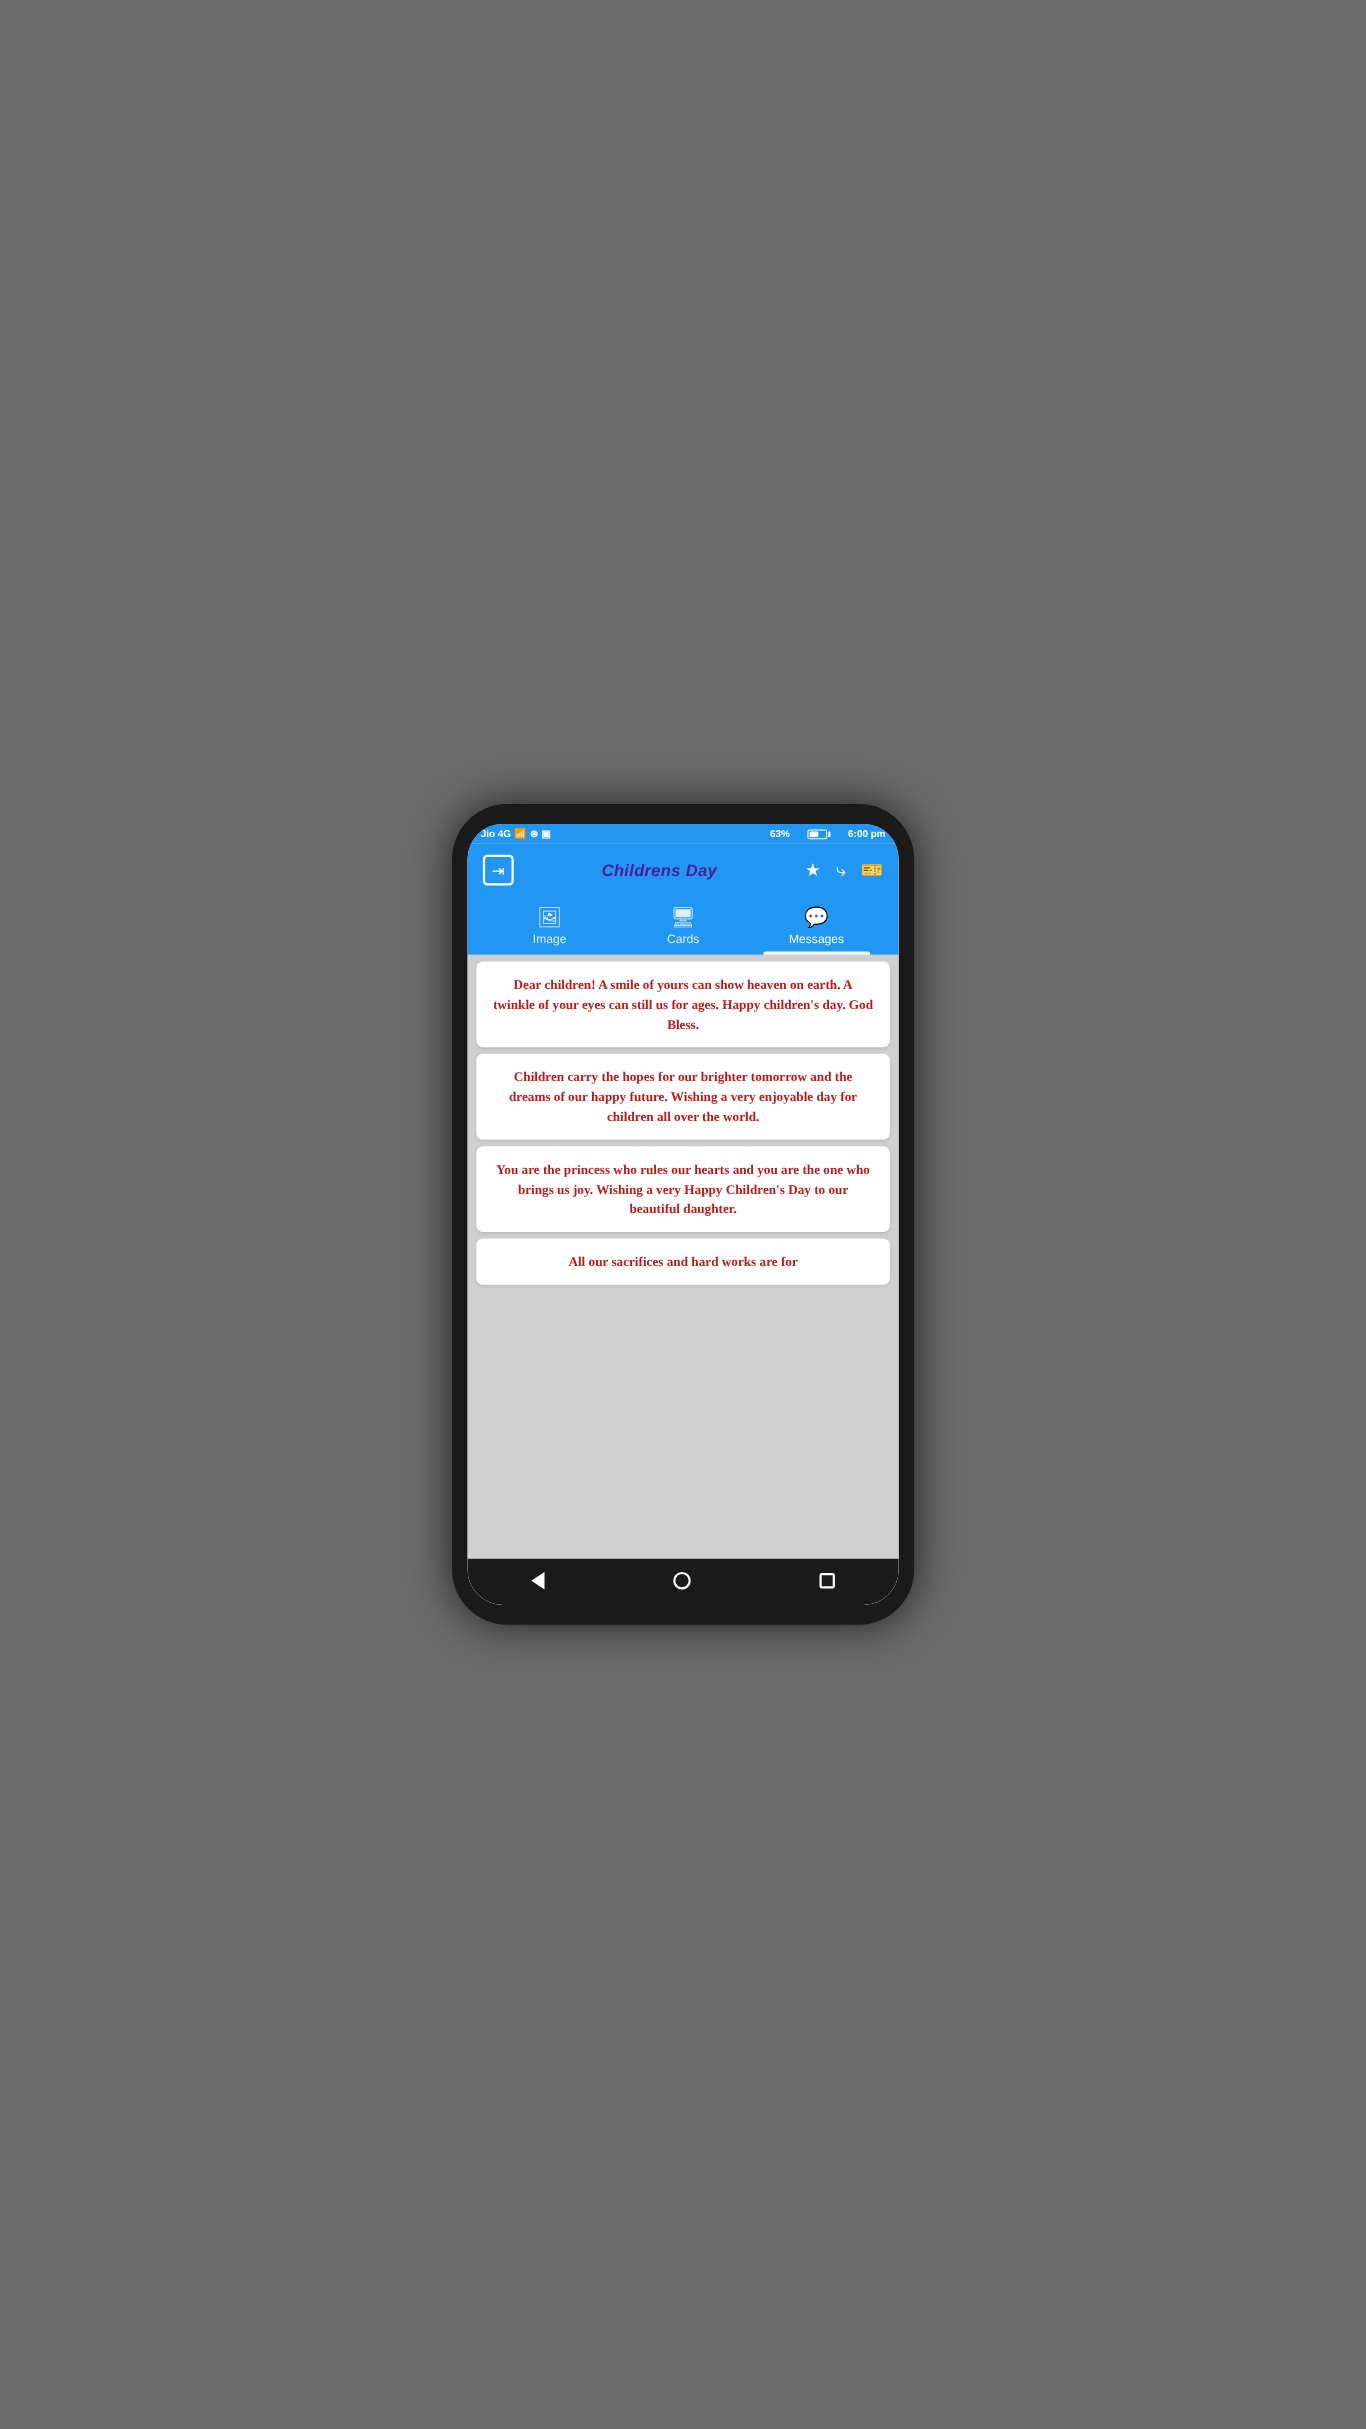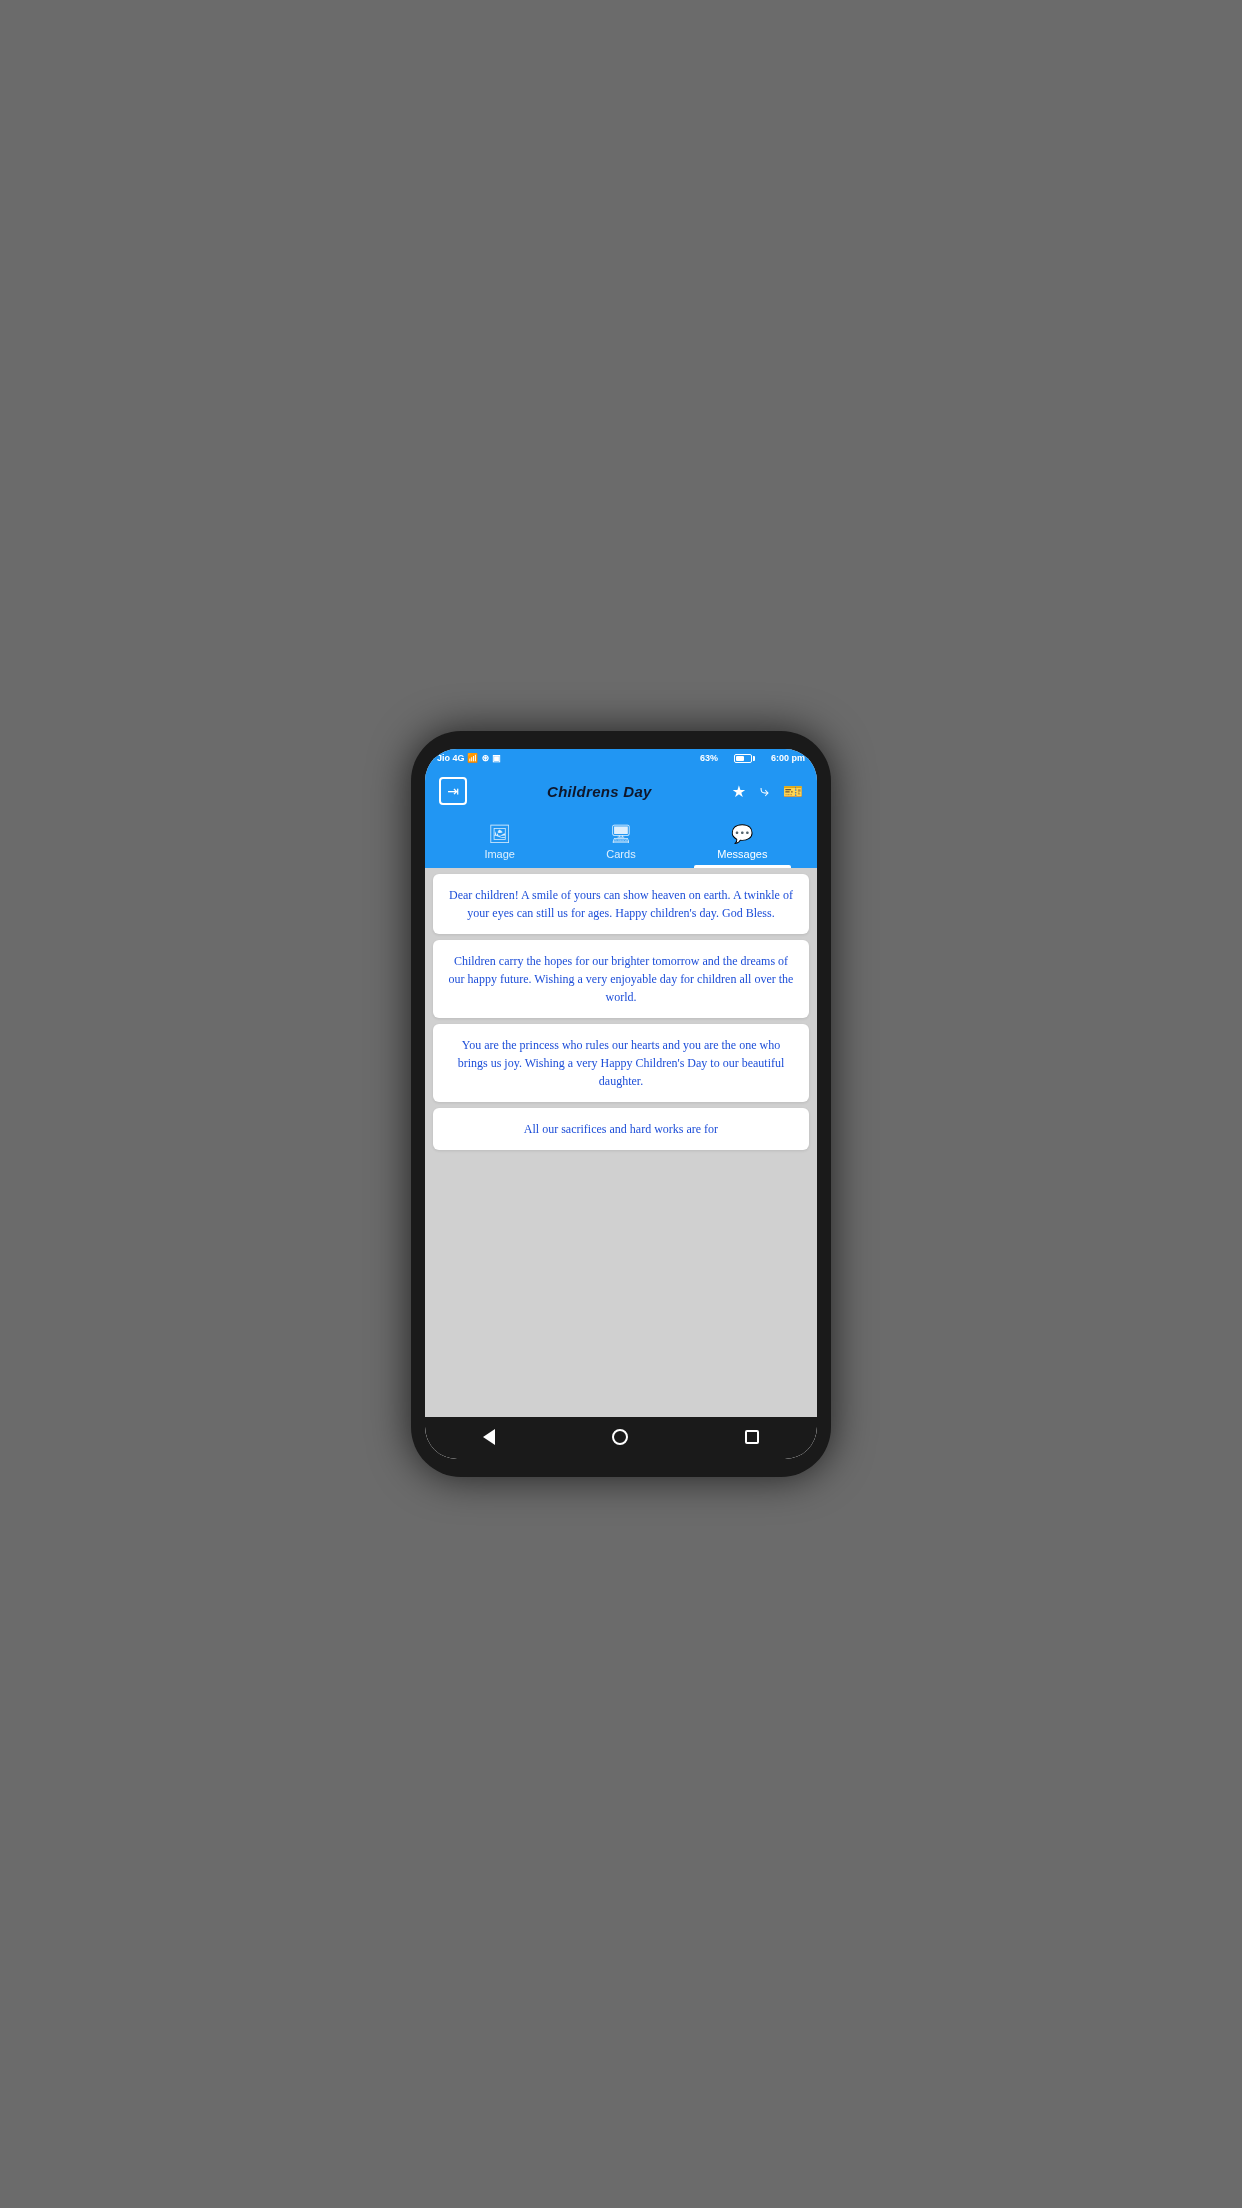--- a/index.html
+++ b/index.html
@@ -98,21 +98,21 @@
     }
 
     .header-top {
       display: flex;
       align-items: center;
       justify-content: space-between;
       margin-bottom: 12px;
     }
 
     .header-title {
-      color: #0f172a;
+      color: #4c1d95;
       font-size: 15px;
       font-weight: bold;
       font-style: italic;
       letter-spacing: 0.3px;
     }
 
     .header-icons {
       display: flex;
       gap: 14px;
       align-items: center;
@@ -195,22 +195,22 @@
     .message-card {
       background: white;
       border-radius: 6px;
       padding: 12px 14px;
       box-shadow: 0 1px 3px rgba(0,0,0,0.1);
     }
 
     .message-text {
       font-size: 12px;
       font-family: 'Georgia', serif;
-      font-weight: normal;
-      color: #1d4ed8;
+      font-weight: bold;
+      color: #b91c1c;
       line-height: 1.5;
     }
 
     .message-card.partial {
       overflow: hidden;
     }
 
     
     .bottom-nav {
       background: #1a1a1a;

